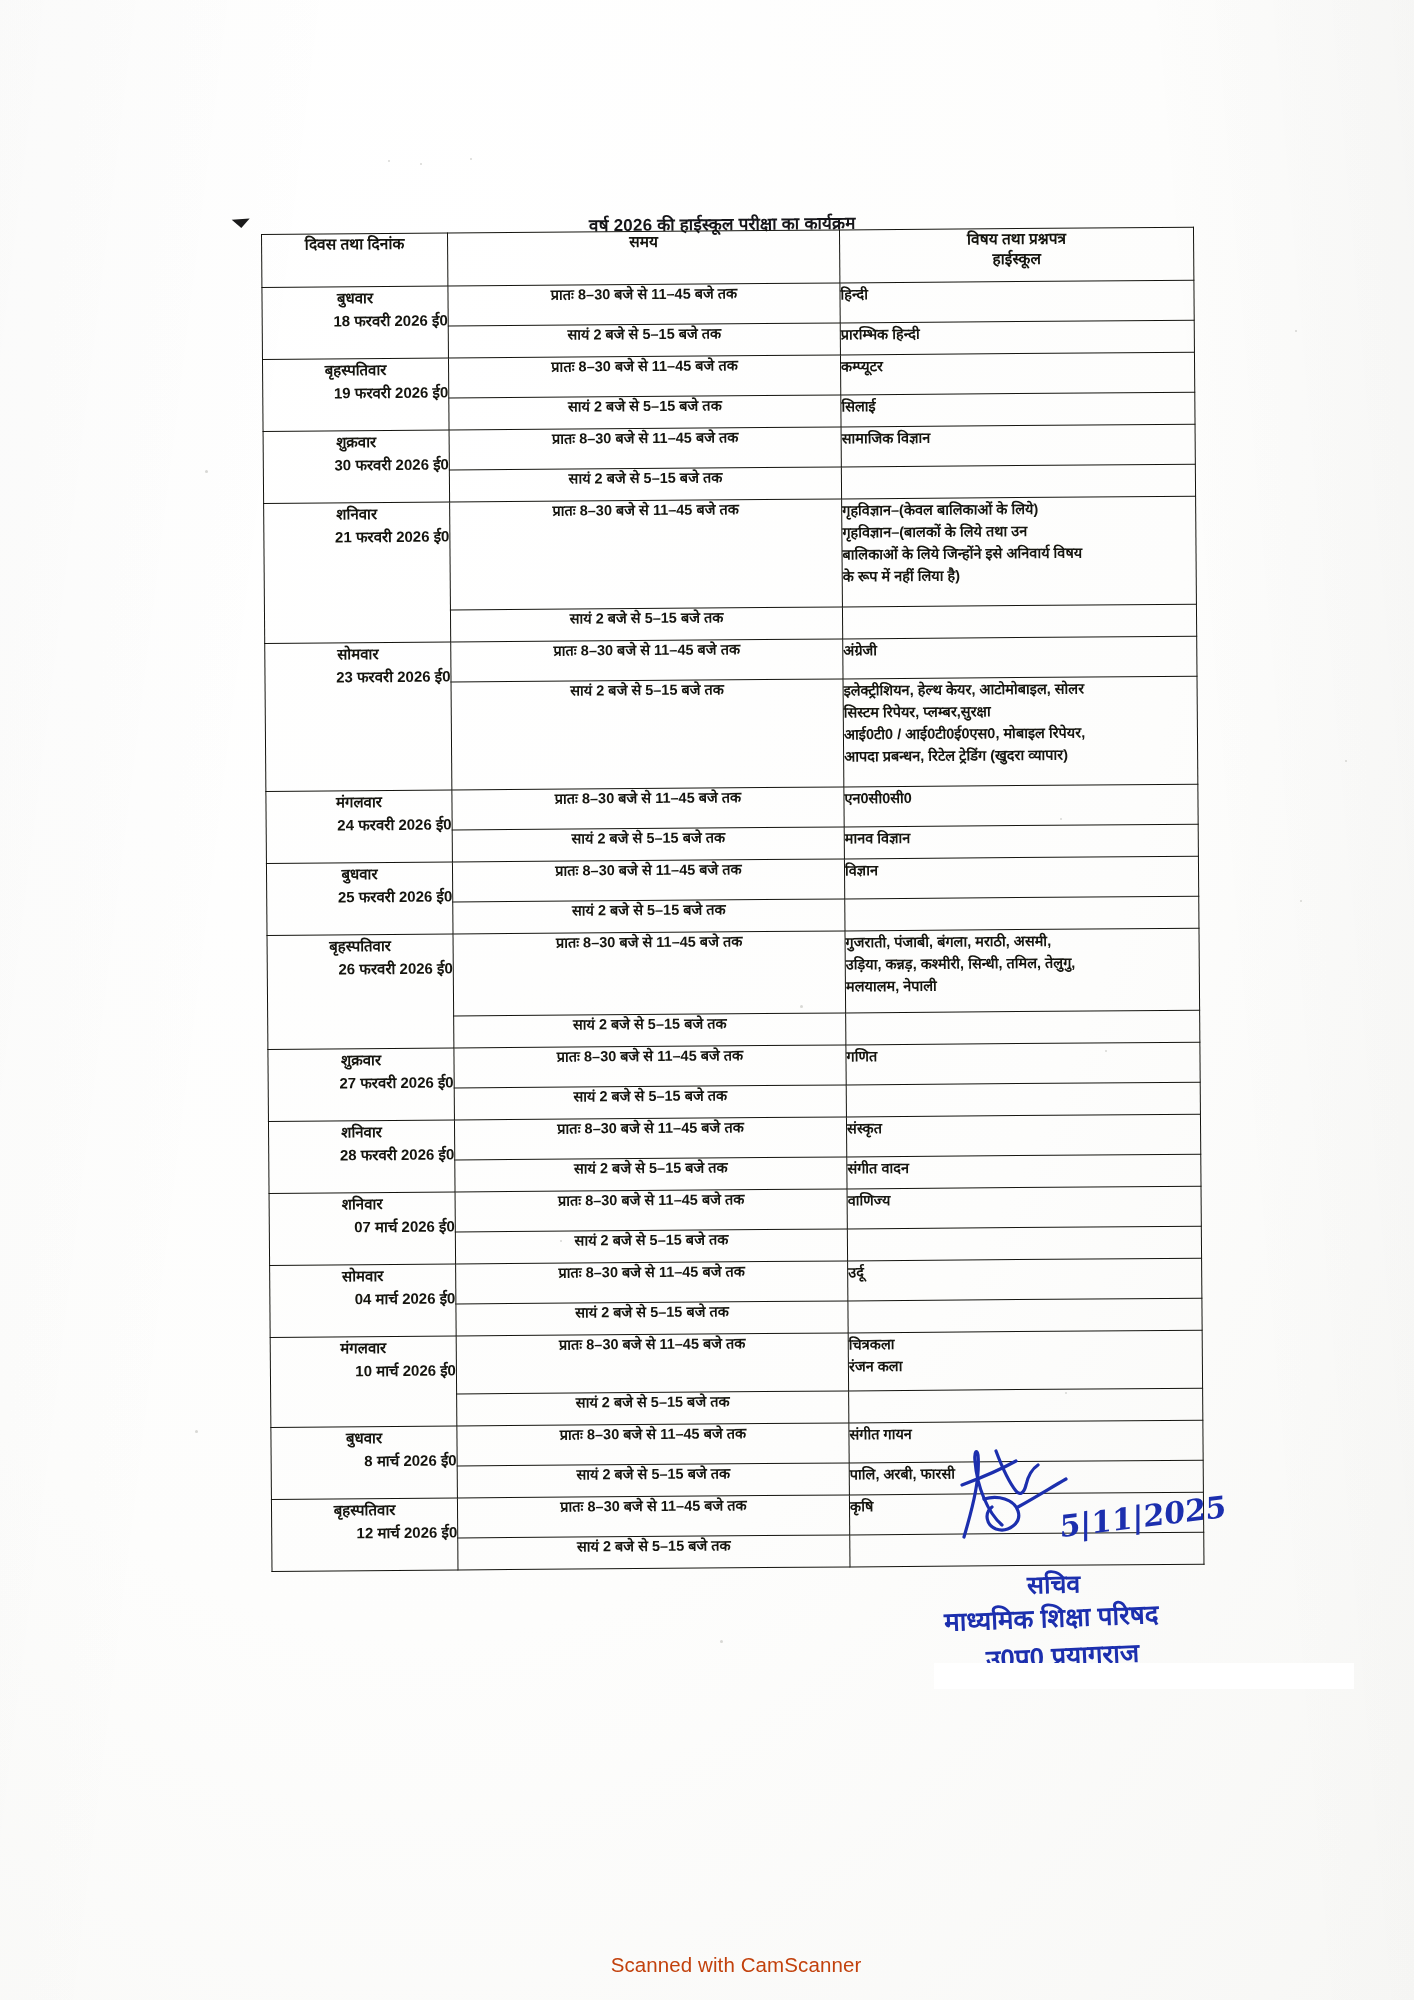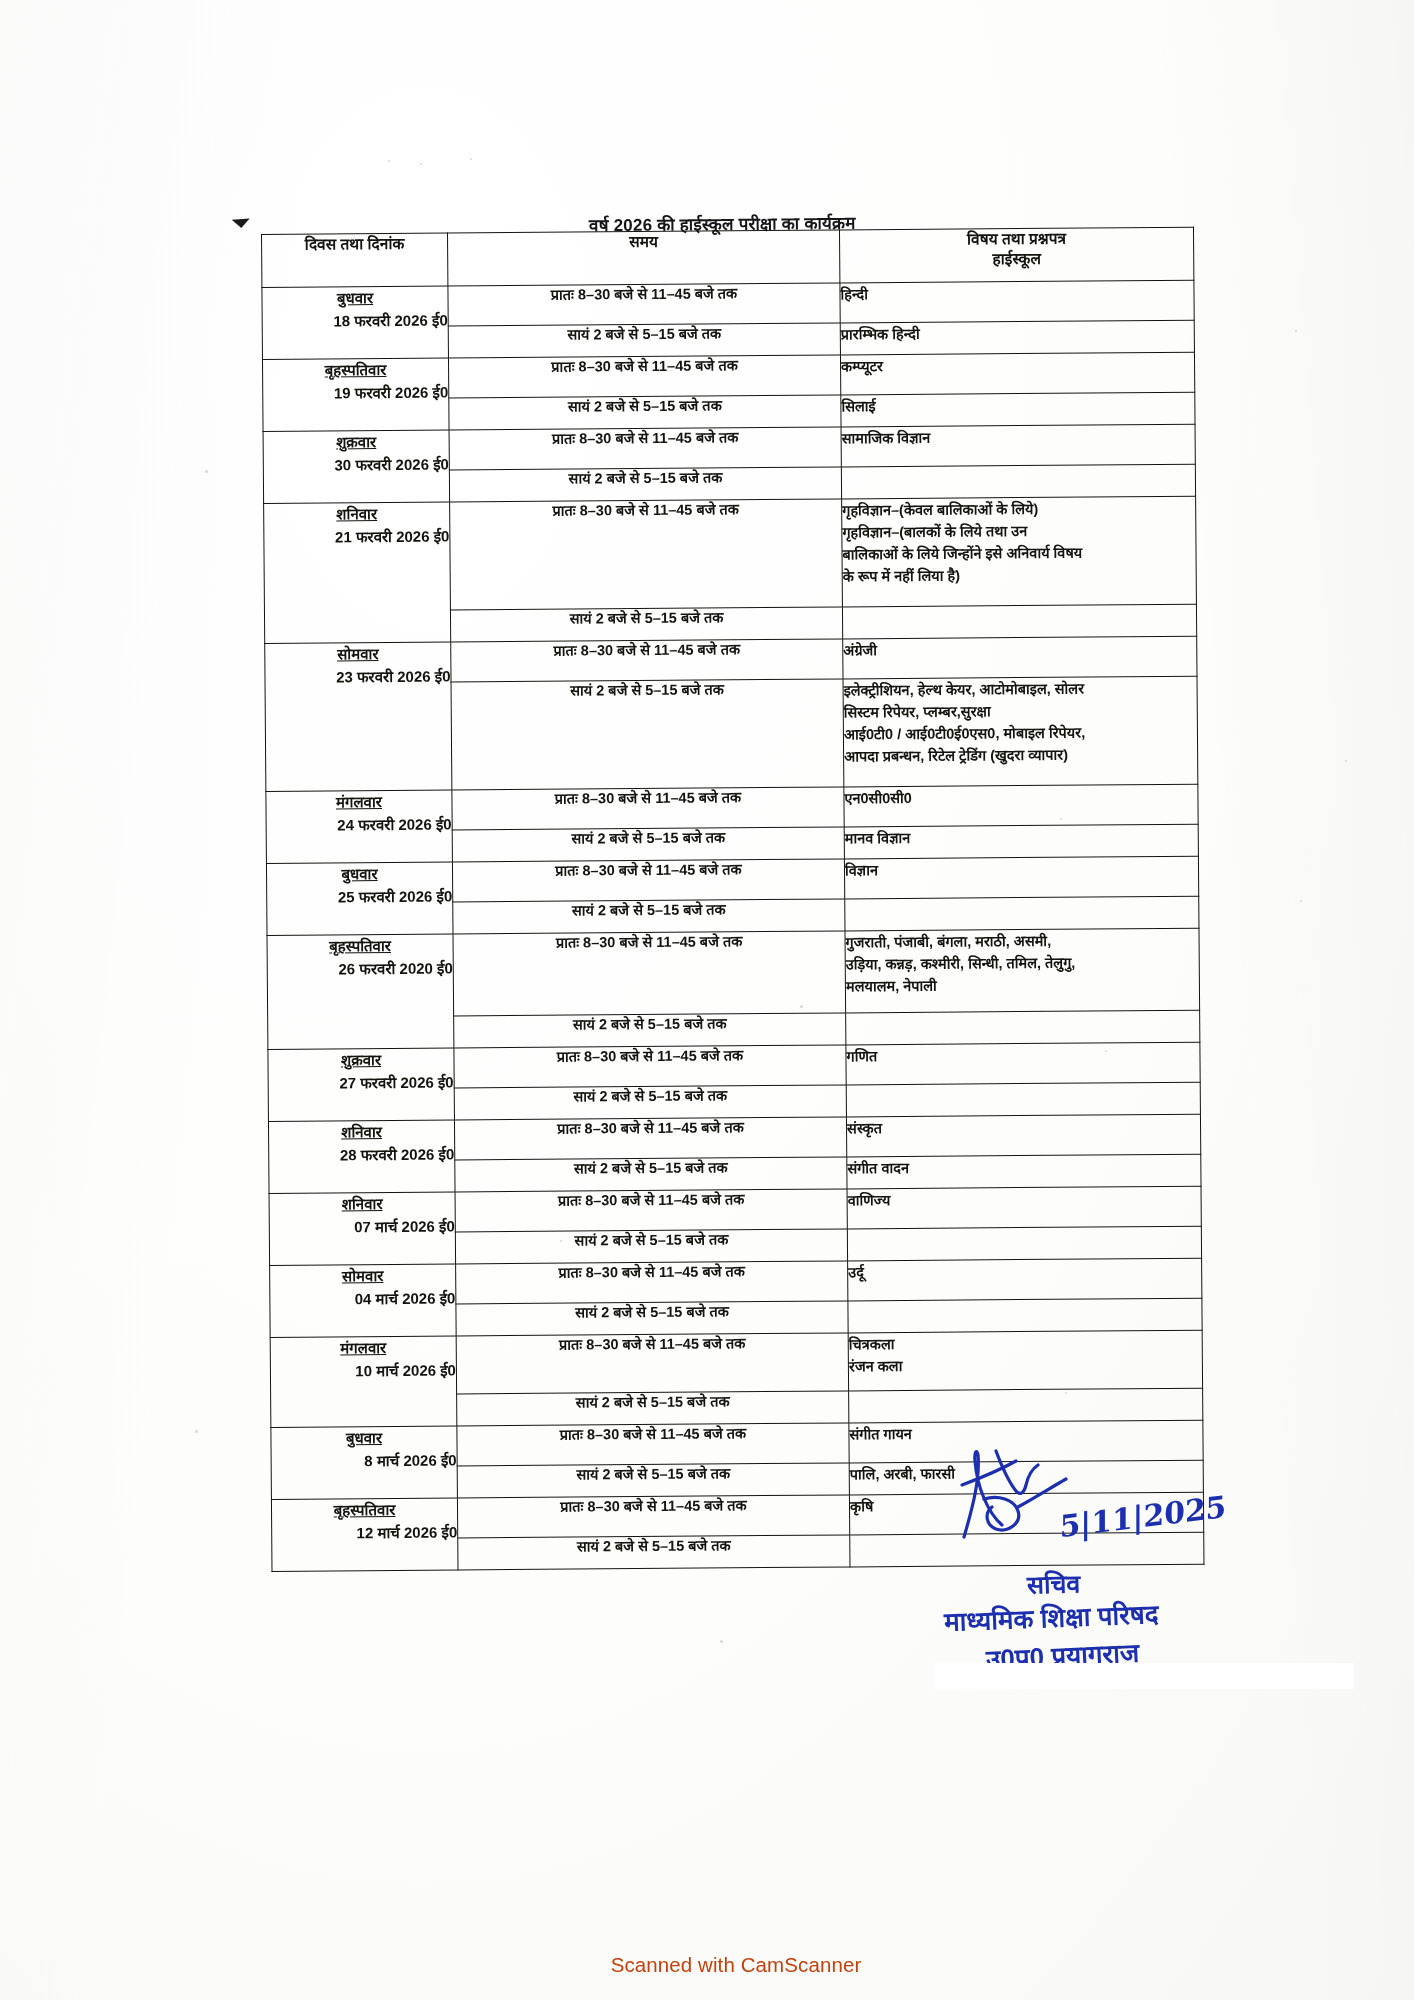--- a/index.html
+++ b/index.html
@@ -110,21 +110,21 @@
   }
 
   td.daycell {
     text-align: center;
     vertical-align: middle;
     font-size: 15px;
     font-weight: 700;
     line-height: 1.5;
     padding: 5px 4px;
   }
-  td.daycell .d-line1 { display: block; text-decoration: underline; }
+  td.daycell .d-line1 { display: block; }
   td.daycell .d-line2 { display: block; white-space: nowrap; text-align: right; }
 
   td.timecell {
     text-align: center;
     vertical-align: top;
     font-size: 14.5px;
     font-weight: 700;
     padding: 5px 6px 5px;
     line-height: 1.35;
     white-space: nowrap;
@@ -370,21 +370,21 @@
               <span class="sl">विज्ञान</span>
             </td>
           </tr>
           <tr style="height: 32px;">
             <td class="timecell">सायं 2 बजे से 5–15 बजे तक</td>
             <td class="subcell"></td>
           </tr>
           <tr style="height: 82px;">
             <td class="daycell" rowspan="2">
               <span class="d-line1">बृहस्पतिवार</span>
-              <span class="d-line2">26 फरवरी 2020 ई0</span>
+              <span class="d-line2">26 फरवरी 2026 ई0</span>
             </td>
             <td class="timecell">प्रातः 8–30 बजे से 11–45 बजे तक</td>
             <td class="subcell">
               <span class="sl">गुजराती, पंजाबी, बंगला, मराठी, असमी,</span>
               <span class="sl">उड़िया, कन्नड़, कश्मीरी, सिन्धी, तमिल, तेलुगु,</span>
               <span class="sl">मलयालम, नेपाली</span>
             </td>
           </tr>
           <tr style="height: 32px;">
             <td class="timecell">सायं 2 बजे से 5–15 बजे तक</td>

